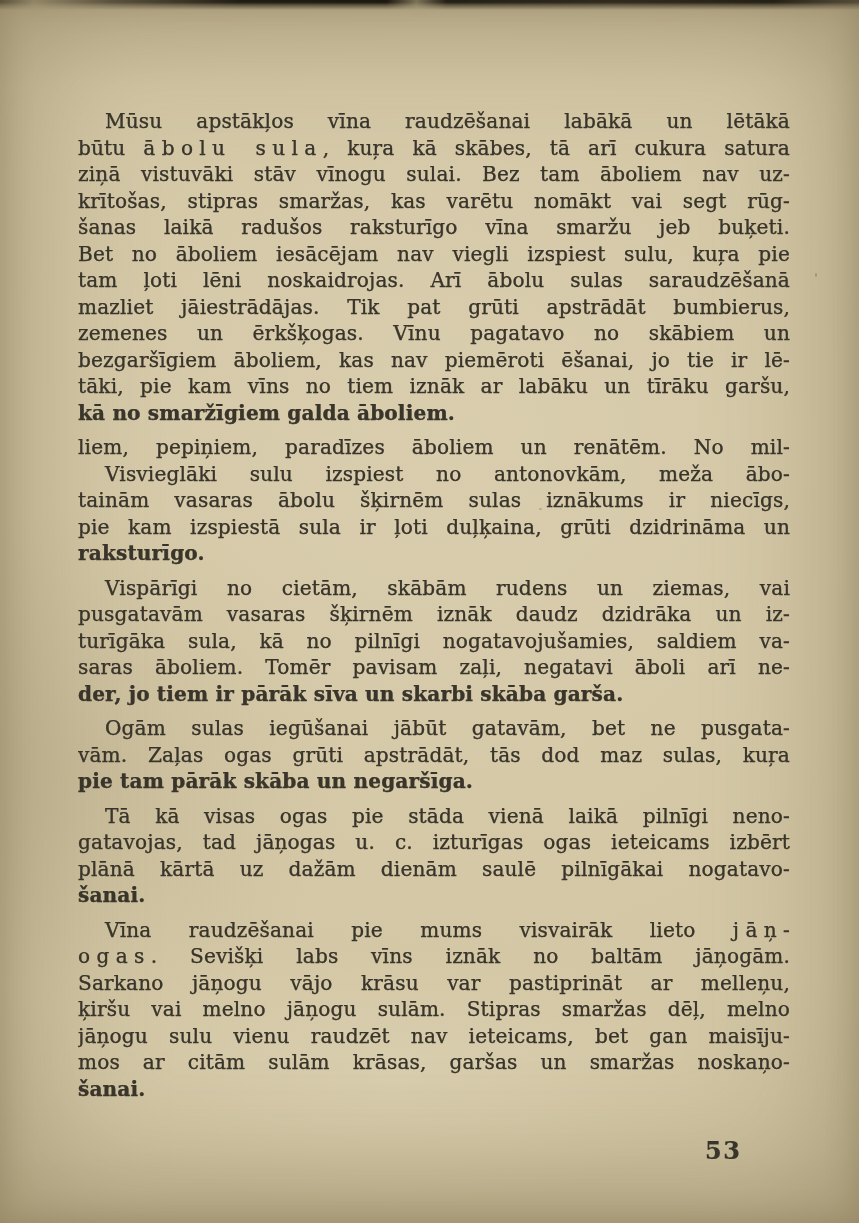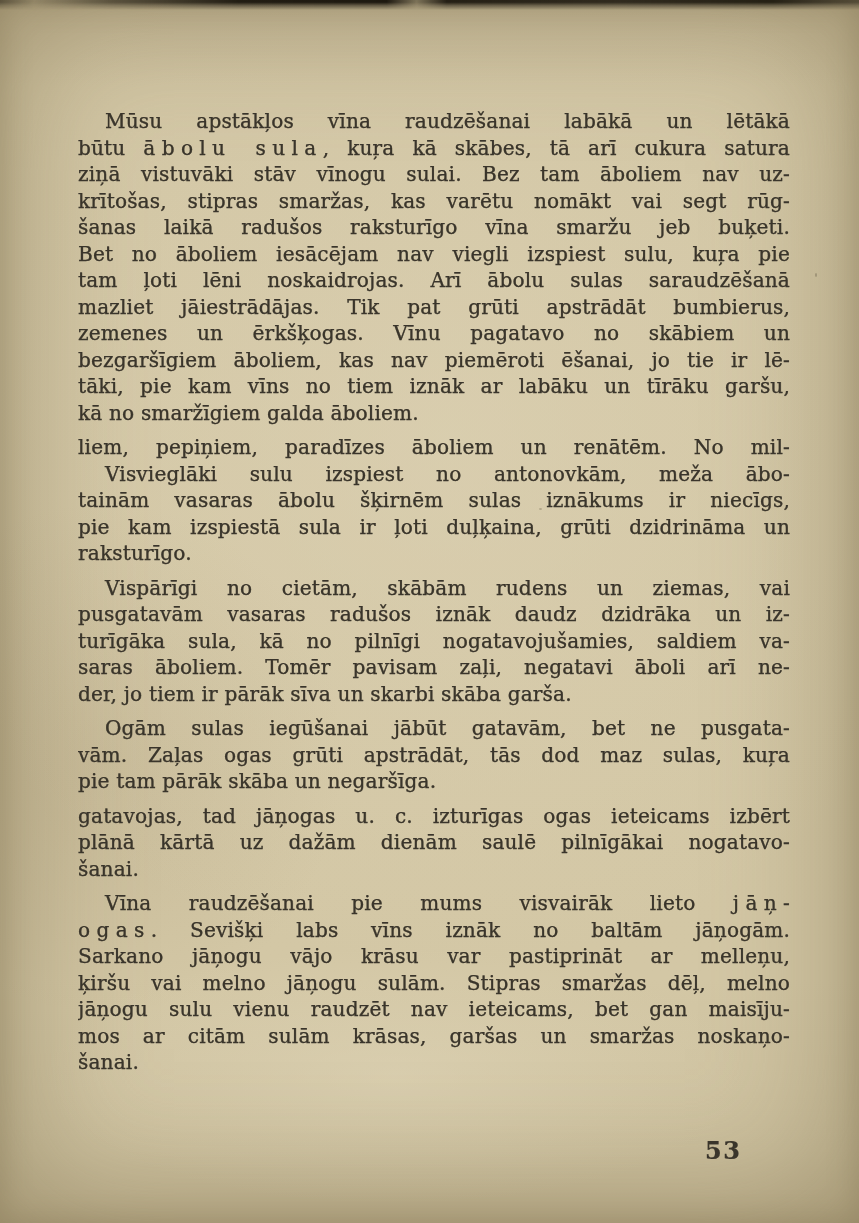--- a/index.html
+++ b/index.html
@@ -58,20 +58,21 @@
   .line {
     text-align: justify;
     text-align-last: justify;
     height: 26.5px;
     overflow: hidden;
   }
   .line--first { text-indent: 27px; }
   .line--end {
     text-align: left;
     text-align-last: left;
+    font-weight: bold;
   }
   .spaced { letter-spacing: 0.32em; margin-top: 10px; }
   .pagenum {
     position: absolute;
     left: 705px;
     top: 1136px;
     color: #3a352b;
     font-size: 24px;
     font-weight: bold;
     letter-spacing: 1.5px;
@@ -108,31 +109,32 @@
       </div>
       <div class="paragraph">
         <div class="line"><span class="">liem, pepiņiem, paradīzes āboliem un renātēm. No mil-</span></div>
         <div class="line line--first"><span class="">Visvieglāki sulu izspiest no antonovkām, meža ābo-</span></div>
         <div class="line"><span class="">tainām vasaras ābolu šķirnēm sulas iznākums ir niecīgs,</span></div>
         <div class="line"><span class="">pie kam izspiestā sula ir ļoti duļķaina, grūti dzidrināma un</span></div>
         <div class="line line--end"><span class="">raksturīgo.</span></div>
       </div>
       <div class="paragraph">
         <div class="line line--first"><span class="">Vispārīgi no cietām, skābām rudens un ziemas, vai</span></div>
-        <div class="line"><span class="">pusgatavām vasaras radušos iznāk daudz dzidrāka un iz-</span></div>
+        <div class="line"><span class="">pusgatavām vasaras šķirnēm iznāk daudz dzidrāka un iz-</span></div>
         <div class="line"><span class="">turīgāka sula, kā no pilnīgi nogatavojušamies, saldiem va-</span></div>
         <div class="line"><span class="">saras āboliem. Tomēr pavisam zaļi, negatavi āboli arī ne-</span></div>
         <div class="line line--end"><span class="">der, jo tiem ir pārāk sīva un skarbi skāba garša.</span></div>
       </div>
       <div class="paragraph">
         <div class="line line--first"><span class="">Ogām sulas iegūšanai jābūt gatavām, bet ne pusgata-</span></div>
         <div class="line"><span class="">vām. Zaļas ogas grūti apstrādāt, tās dod maz sulas, kuŗa</span></div>
         <div class="line line--end"><span class="">pie tam pārāk skāba un negaršīga.</span></div>
       </div>
       <div class="paragraph">
+        <div class="line line--first"><span class="">Tā kā visas ogas pie stāda vienā laikā pilnīgi neno-</span></div>
         <div class="line"><span class="">gatavojas, tad jāņogas u. c. izturīgas ogas ieteicams izbērt</span></div>
         <div class="line"><span class="">plānā kārtā uz dažām dienām saulē pilnīgākai nogatavo-</span></div>
         <div class="line line--end"><span class="">šanai.</span></div>
       </div>
       <div class="paragraph">
         <div class="line line--first"><span class="">Vīna raudzēšanai pie mums visvairāk lieto </span><span class="spaced">jāņ</span><span class="">-</span></div>
         <div class="line"><span class="spaced">ogas</span><span class="">. Sevišķi labs vīns iznāk no baltām jāņogām.</span></div>
         <div class="line"><span class="">Sarkano jāņogu vājo krāsu var pastiprināt ar melleņu,</span></div>
         <div class="line"><span class="">ķiršu vai melno jāņogu sulām. Stipras smaržas dēļ, melno</span></div>
         <div class="line"><span class="">jāņogu sulu vienu raudzēt nav ieteicams, bet gan maisīju-</span></div>

